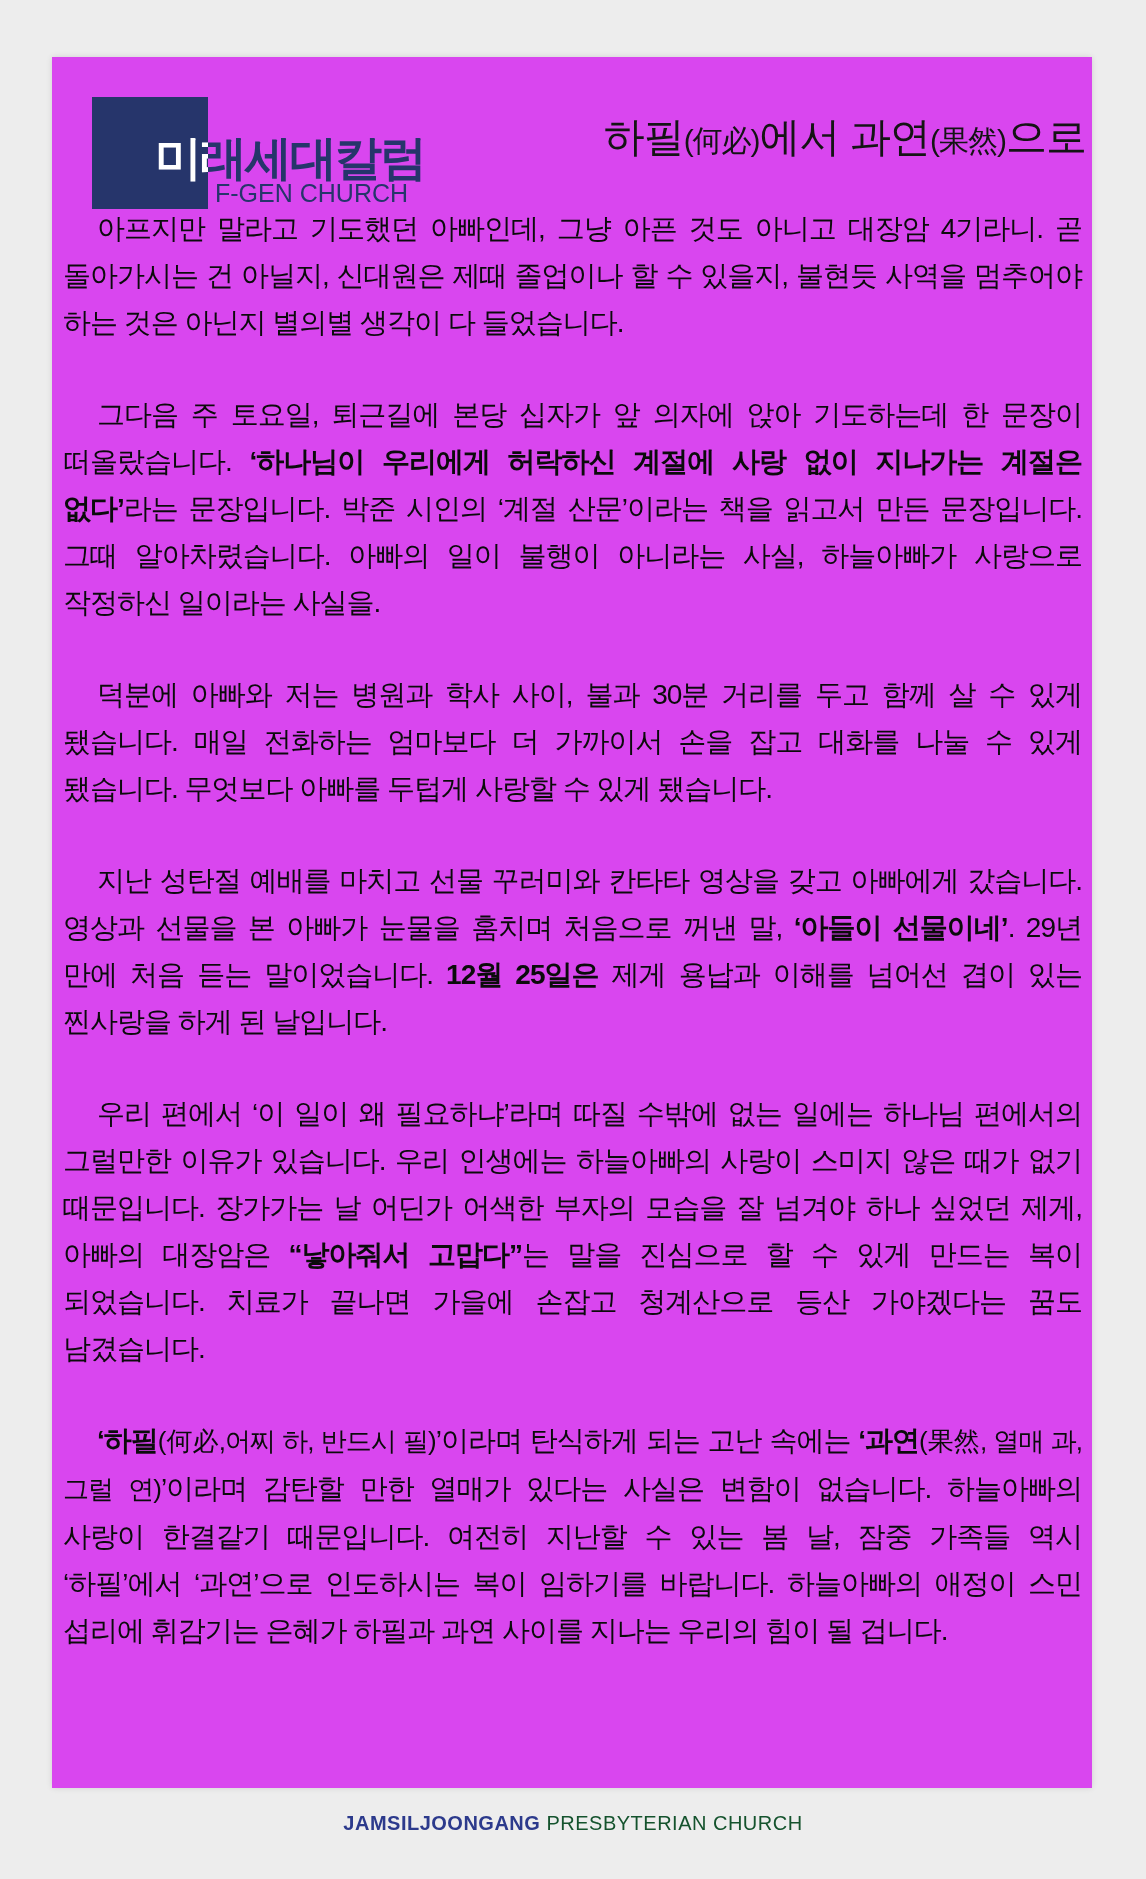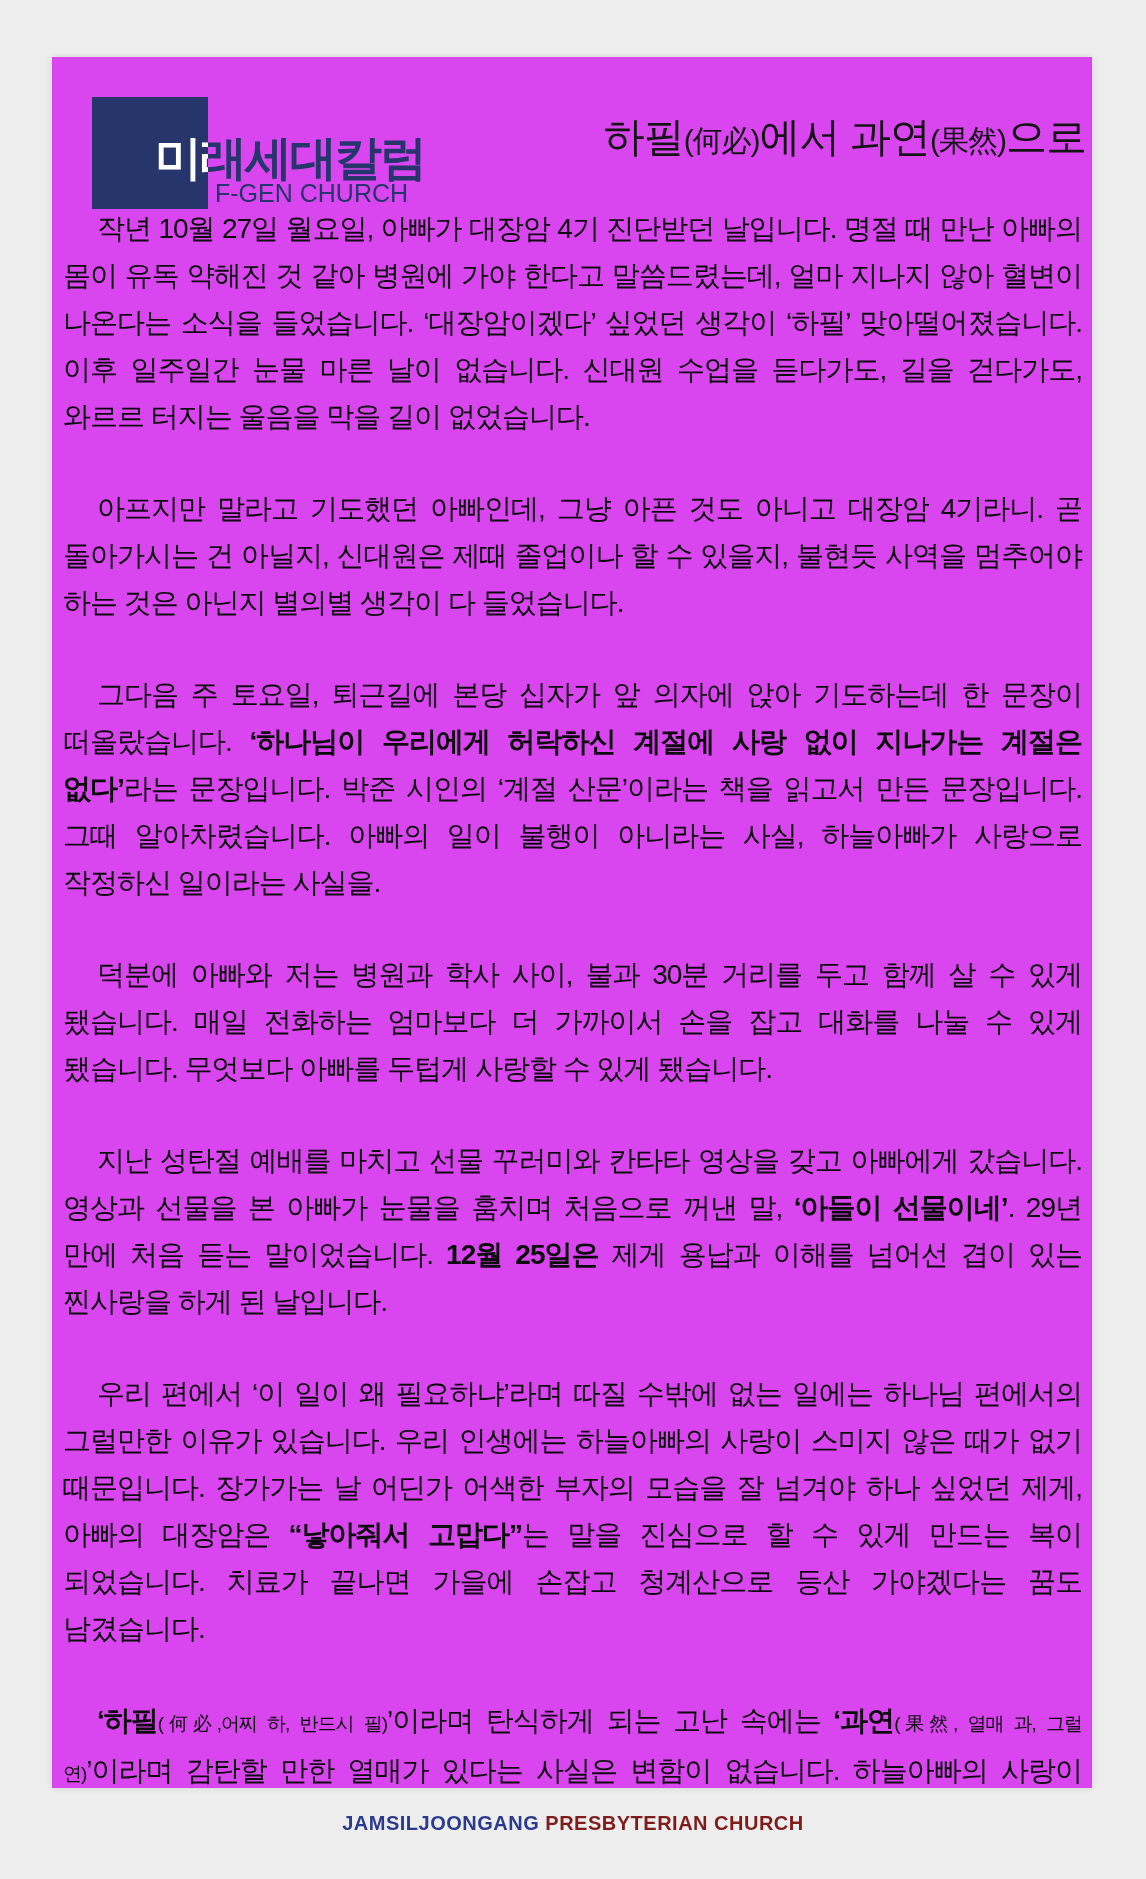--- a/index.html
+++ b/index.html
@@ -60,49 +60,48 @@
   .content p {
     margin: 0 0 45px 0;
     font-size: 28px;
     line-height: 47px;
     letter-spacing: -1px;
     text-align: justify;
     text-indent: 34px;
     word-break: keep-all;
   }
   .b  { font-weight: bold; }
-  .sm { font-size: 19px; letter-spacing: -1px; }
+  .sm { font-size: 26px; letter-spacing: -1px; }
   
   .footer {
     position: absolute; left: 0; top: 1812px;
     width: 1146px; text-align: center;
     font-size: 20px; letter-spacing: 0.5px;
     white-space: nowrap;
   }
   .footer .f-bold { font-weight: bold; color: #2c3a8c; margin-top: 36px; }
-  .footer .f-reg  { font-weight: bold; color: #7f1d1d; }
+  .footer .f-reg  { font-weight: normal; color: #14532d; }
 </style>
 </head>
 <body>
 
 <div class="page">
 
   <div class="header">
     <div class="logo-square"></div>
     <div class="logo-text-base">미래세대칼럼</div>
     <div class="logo-clip">
       <div class="logo-text-white">미래세대칼럼</div>
     </div>
     <div class="logo-sub">F-GEN CHURCH</div>
     <div class="doc-title"><span>하필</span><span class="hanja">(何必)</span><span>에서  과연</span><span class="hanja">(果然)</span><span>으로</span></div>
   </div>
 
   <div class="content">
 
-    <p><span>작년 10월 27일 월요일, 아빠가 대장암 4기 진단받던 날입니다. 명절 때 만난 아빠의 몸이 유독 약해진 것 같아 병원에 가야 한다고 말씀드렸는데, 얼마 지나지 않아 혈변이 나온다는 소식을 들었습니다. ‘대장암이겠다’ 싶었던 생각이 ‘하필’ 맞아떨어졌습니다. 이후 일주일간 눈물 마른 날이 없습니다. 신대원 수업을 듣다가도, 길을 걷다가도, 와르르 터지는 울음을 막을 길이 없었습니다.</span></p>
 
     <p><span>아프지만 말라고 기도했던 아빠인데, 그냥 아픈 것도 아니고 대장암 4기라니. 곧 돌아가시는 건 아닐지, 신대원은 제때 졸업이나 할 수 있을지, 불현듯 사역을 멈추어야 하는 것은 아닌지 별의별 생각이 다 들었습니다.</span></p>
 
     <p><span>그다음 주 토요일, 퇴근길에 본당 십자가 앞 의자에 앉아 기도하는데 한 문장이 떠올랐습니다. </span><span class="b">‘하나님이 우리에게 허락하신 계절에 사랑 없이 지나가는 계절은 없다’</span><span>라는 문장입니다. 박준 시인의 ‘계절 산문’이라는 책을 읽고서 만든 문장입니다. 그때 알아차렸습니다. 아빠의 일이 불행이 아니라는 사실, 하늘아빠가 사랑으로 작정하신 일이라는 사실을.</span></p>
 
     <p><span>덕분에 아빠와 저는 병원과 학사 사이, 불과 30분 거리를 두고 함께 살 수 있게 됐습니다. 매일 전화하는 엄마보다 더 가까이서 손을 잡고 대화를 나눌 수 있게 됐습니다. 무엇보다 아빠를 두텁게 사랑할 수 있게 됐습니다.</span></p>
 
     <p><span>지난 성탄절 예배를 마치고 선물 꾸러미와 칸타타 영상을 갖고 아빠에게 갔습니다. 영상과 선물을 본 아빠가 눈물을 훔치며 처음으로 꺼낸 말, </span><span class="b">‘아들이 선물이네’</span><span>. 29년 만에 처음 듣는 말이었습니다. </span><span class="b">12월 25일은</span><span> 제게 용납과 이해를 넘어선 겹이 있는 찐사랑을 하게 된 날입니다.</span></p>
 
     <p><span>우리 편에서 ‘이 일이 왜 필요하냐’라며 따질 수밖에 없는 일에는 하나님 편에서의 그럴만한 이유가 있습니다. 우리 인생에는 하늘아빠의 사랑이 스미지 않은 때가 없기 때문입니다. 장가가는 날 어딘가 어색한 부자의 모습을 잘 넘겨야 하나 싶었던 제게, 아빠의 대장암은 </span><span class="b">“낳아줘서 고맙다”</span><span>는 말을 진심으로 할 수 있게 만드는 복이 되었습니다. 치료가 끝나면 가을에 손잡고 청계산으로 등산 가야겠다는 꿈도 남겼습니다.</span></p>

